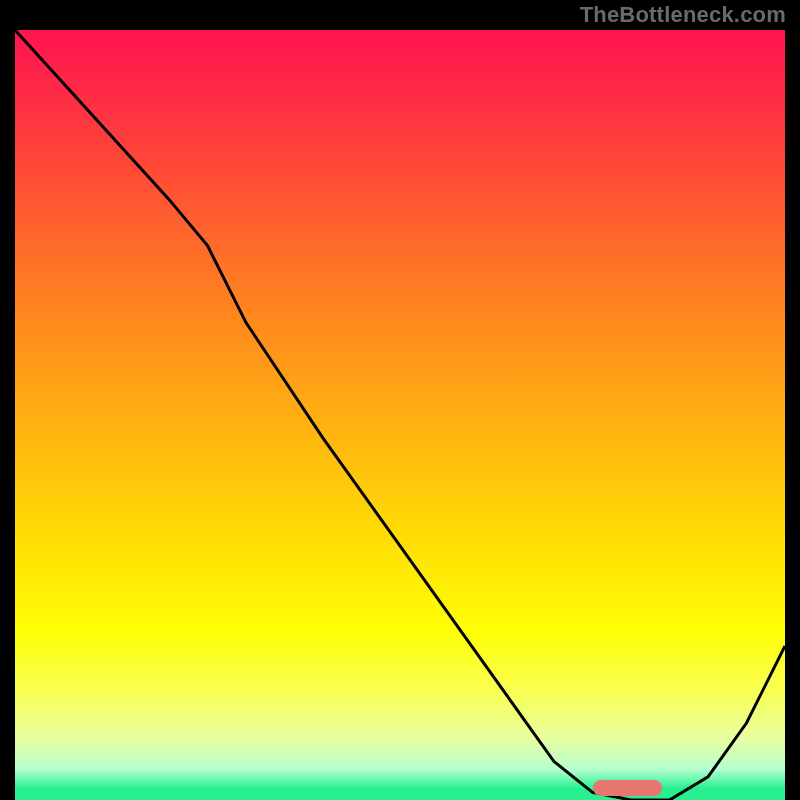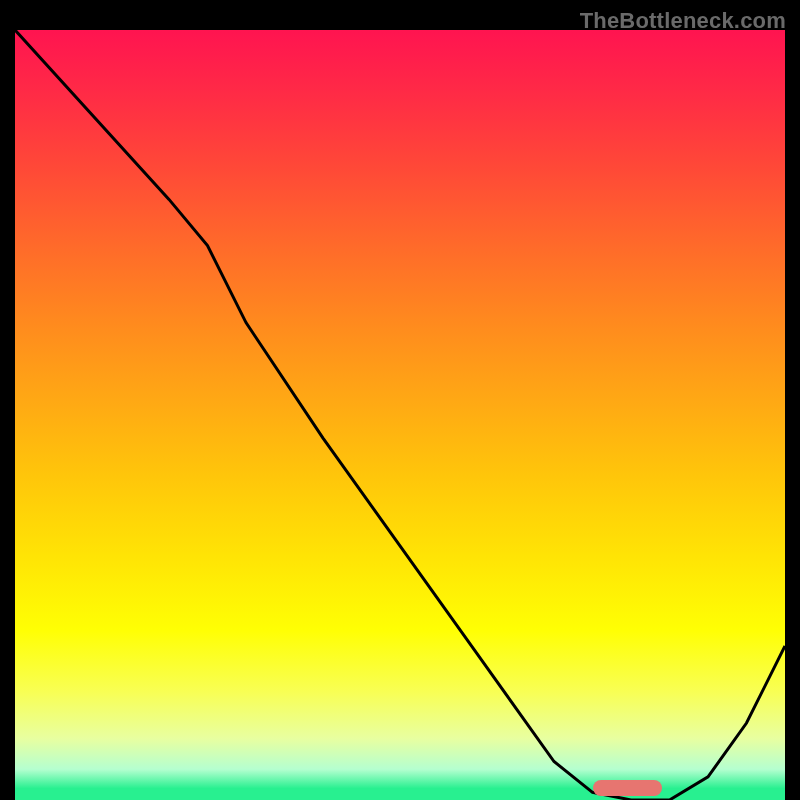--- a/index.html
+++ b/index.html
@@ -30,21 +30,21 @@
       #f8ff55 86%,
       #e8ffa0 92%,
       #b5ffd0 96%,
       #28f090 98.5%,
       #28f090 100%
     );
     box-sizing: border-box;
   }
   .watermark {
     position: absolute;
-    top: 8px;
+    top: 2px;
     right: 14px;
     color: #6a6a6a;
     font-size: 22px;
     font-weight: 600;
     letter-spacing: 0.2px;
     margin-left: 16px;
   }
   svg.curve {
     position: absolute;
     left: 15px;

